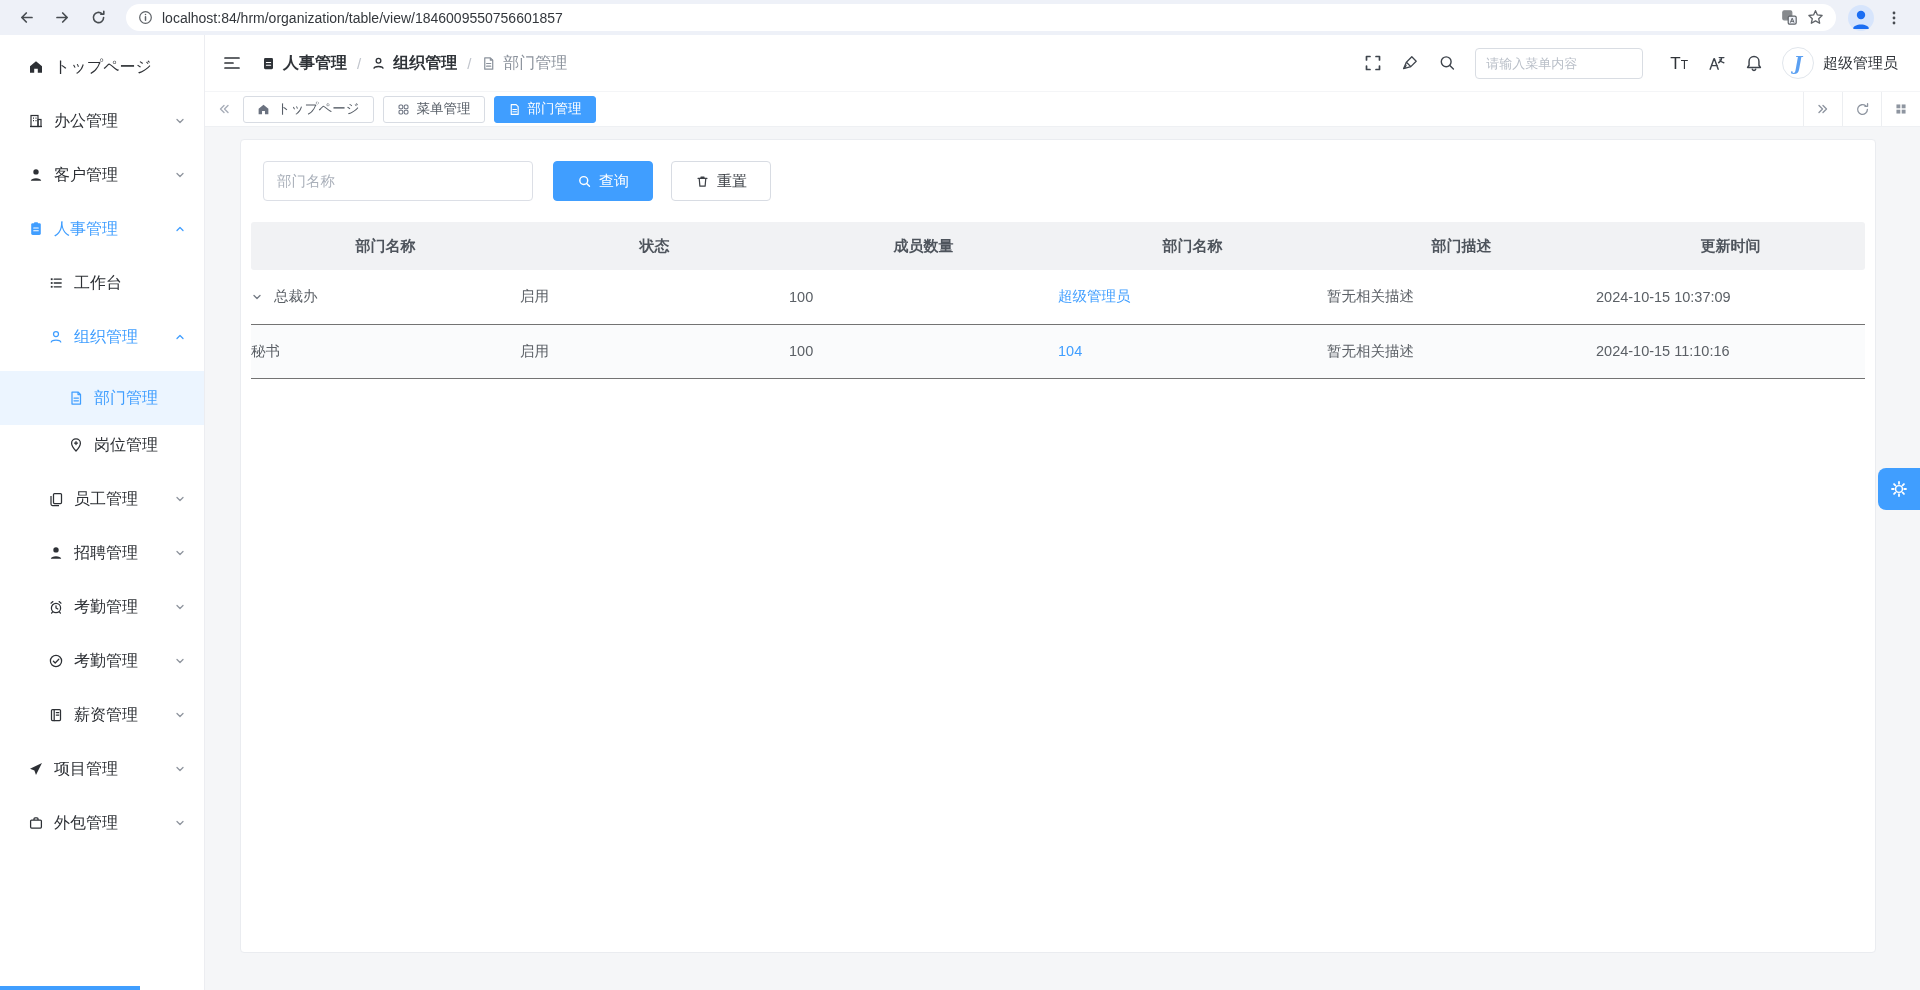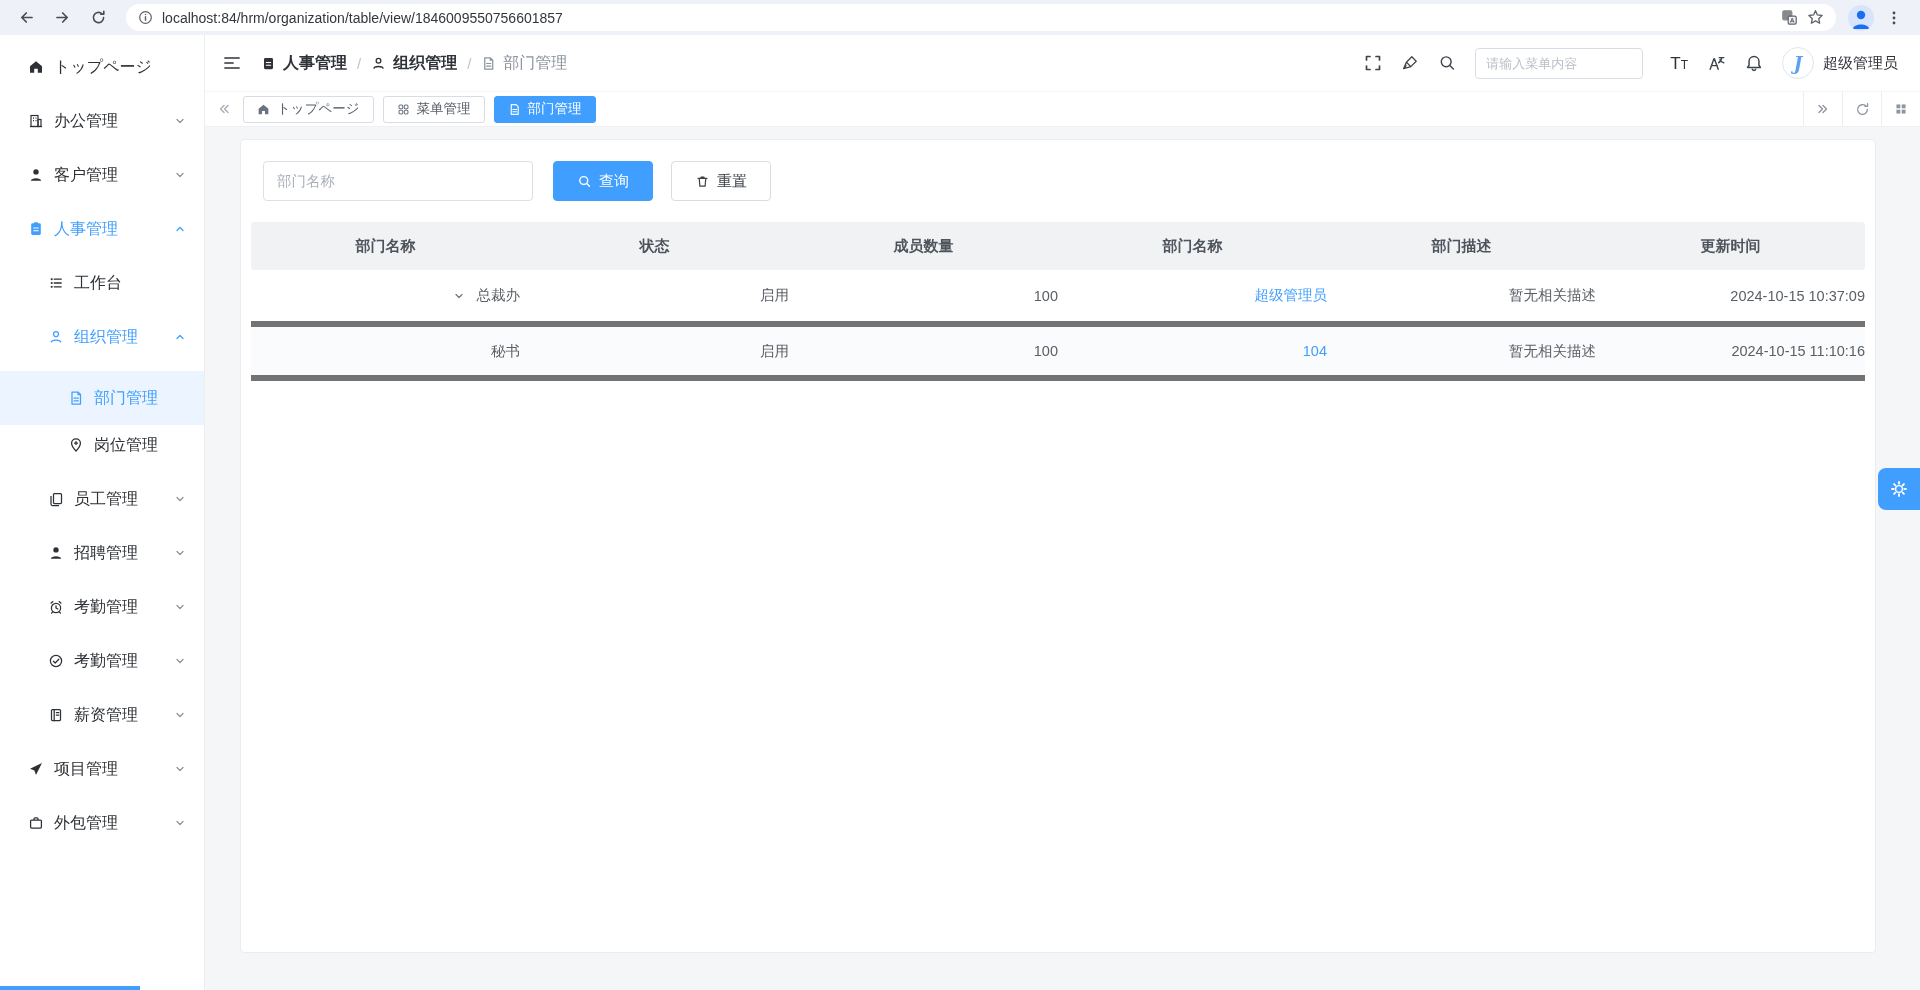--- a/index.html
+++ b/index.html
@@ -80,21 +80,21 @@
   .dept-input::placeholder { color:#aab0ba; }
   .btn { height:40px; border-radius:4px; font-size:15px; display:inline-flex; align-items:center;
          gap:7px; padding:0 23px; cursor:pointer; font-family:inherit; }
   .btn-primary { background:#409eff; border:1px solid #409eff; color:#fff; margin-left:20px; }
   .btn-plain { background:#fff; border:1px solid #d8dce3; color:#3c4046; margin-left:18px; }
 
   table.dept { width:100%; border-collapse:collapse; table-layout:fixed; }
   .dept th { height:48px; background:#f1f2f4; font-size:15px; font-weight:bold; color:#4e545c; text-align:center; }
   .dept th:first-child { border-radius:3px 0 0 3px; }
   .dept th:last-child { border-radius:0 3px 3px 0;margin-top:44px; }
-  .dept td { height:54px; font-size:14.5px; color:#5b6066; text-align:right; border-bottom:6px solid #737373; }
+  .dept td { height:54px; font-size:14.5px; color:#5b6066; text-align:left; border-bottom:1px solid #737373; }
   .dept tr.zebra td { background:#fafbfc; }
   .cell-link { color:#409eff; text-decoration:none; cursor:pointer; }
   .expander { display:inline-flex; vertical-align:middle; margin-right:7px; color:#737a84; cursor:pointer; }
   .name-text { vertical-align:middle; }
 
   .gear-fab { position:absolute; right:0; top:468px; width:42px; height:42px; background:#409eff;
               border:none; border-radius:8px 0 0 8px; display:flex; align-items:center;
               justify-content:center; cursor:pointer; z-index:6; }
 </style>
 </head>

